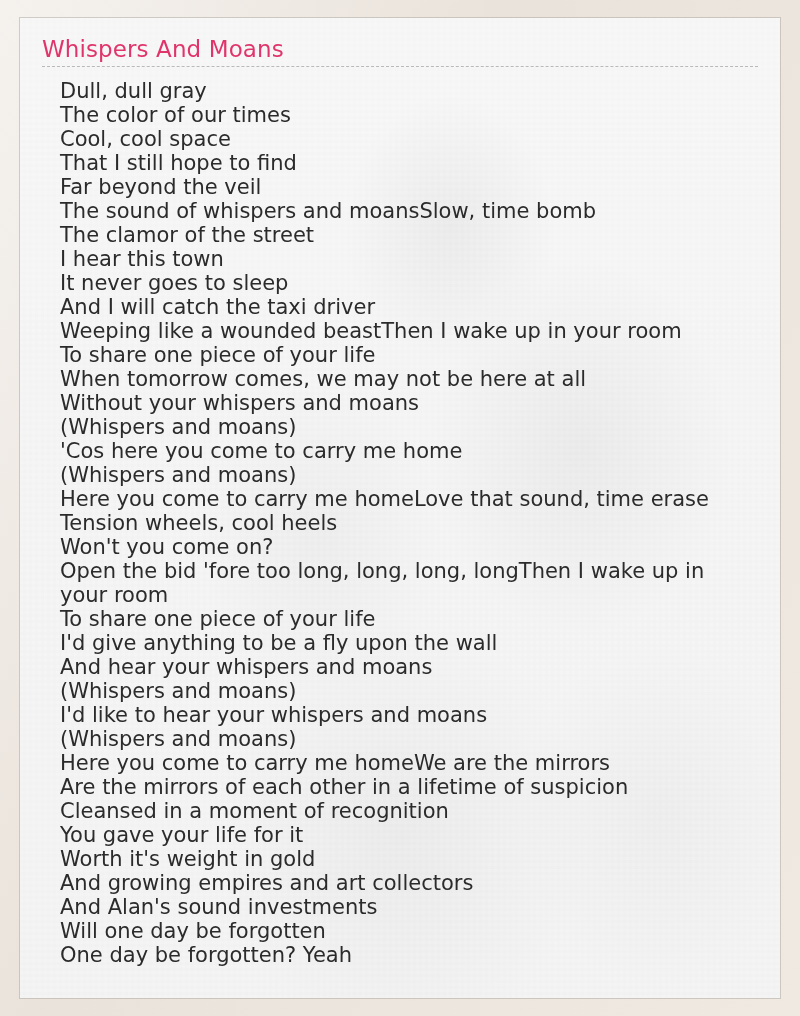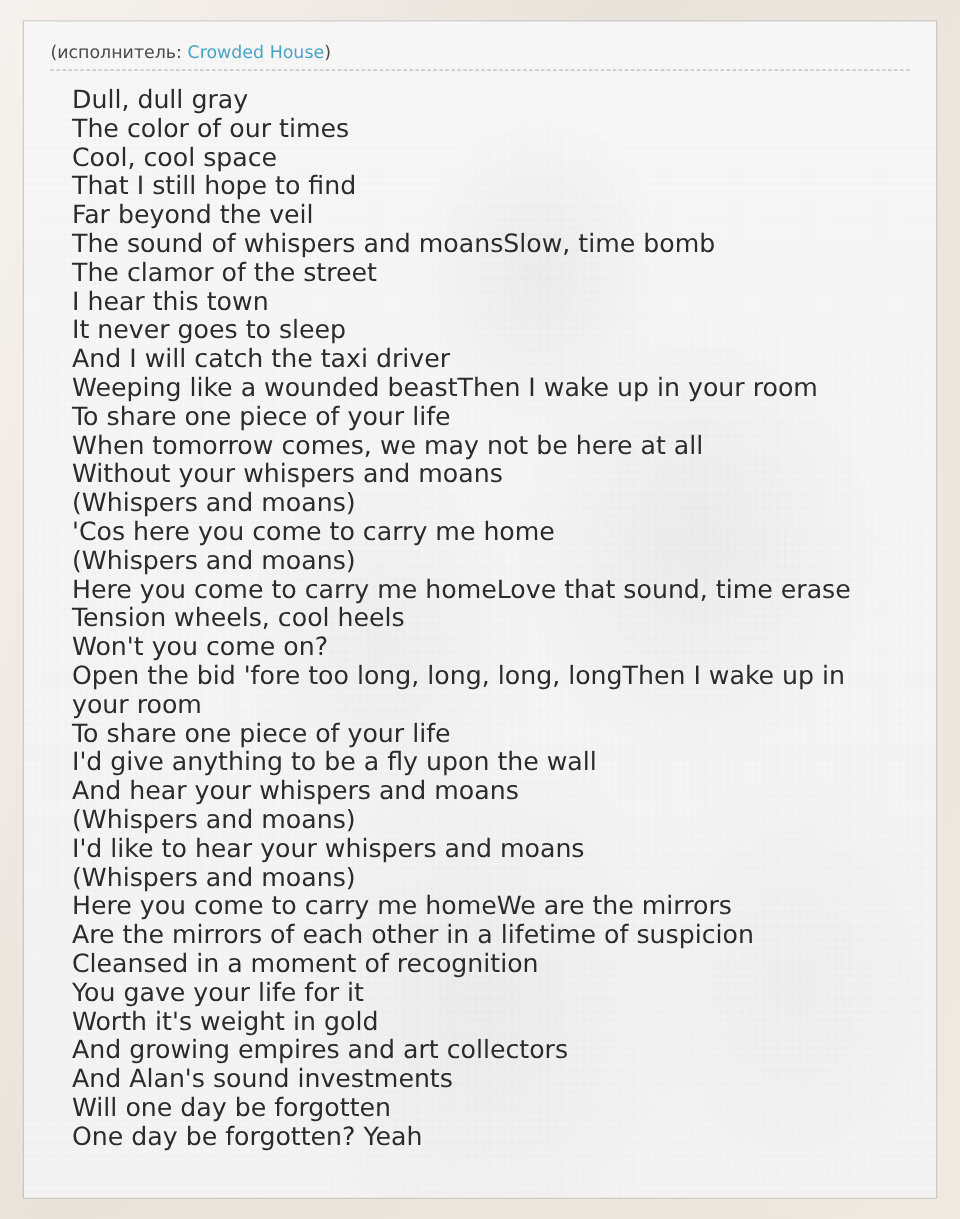--- a/index.html
+++ b/index.html
@@ -105,25 +105,22 @@
 </style>
 </head>
 <body>
 
 <div class="page-frame">
   <div class="card">
     <div class="bg-photo"></div>
     <div class="veil"></div>
 
     <div class="content">
+      <h1 class="song-title">Whispers And Moans</h1>
 
-      <div class="artist-line">
-        <span>(исполнитель:</span>
-        <a class="artist-link" href="#">Crowded House</a><span>)</span>
-      </div>
 
       <hr class="divider">
 
       <div class="lyrics">Dull, dull gray
 The color of our times
 Cool, cool space
 That I still hope to find
 Far beyond the veil
 The sound of whispers and moansSlow, time bomb
 The clamor of the street

